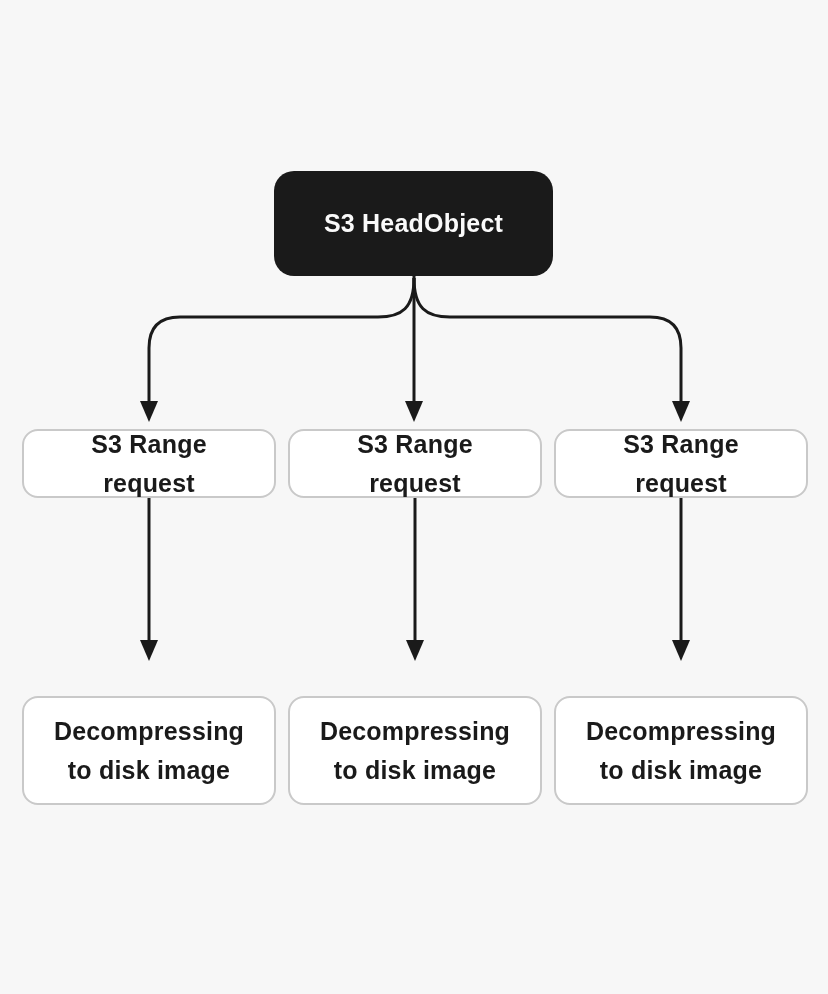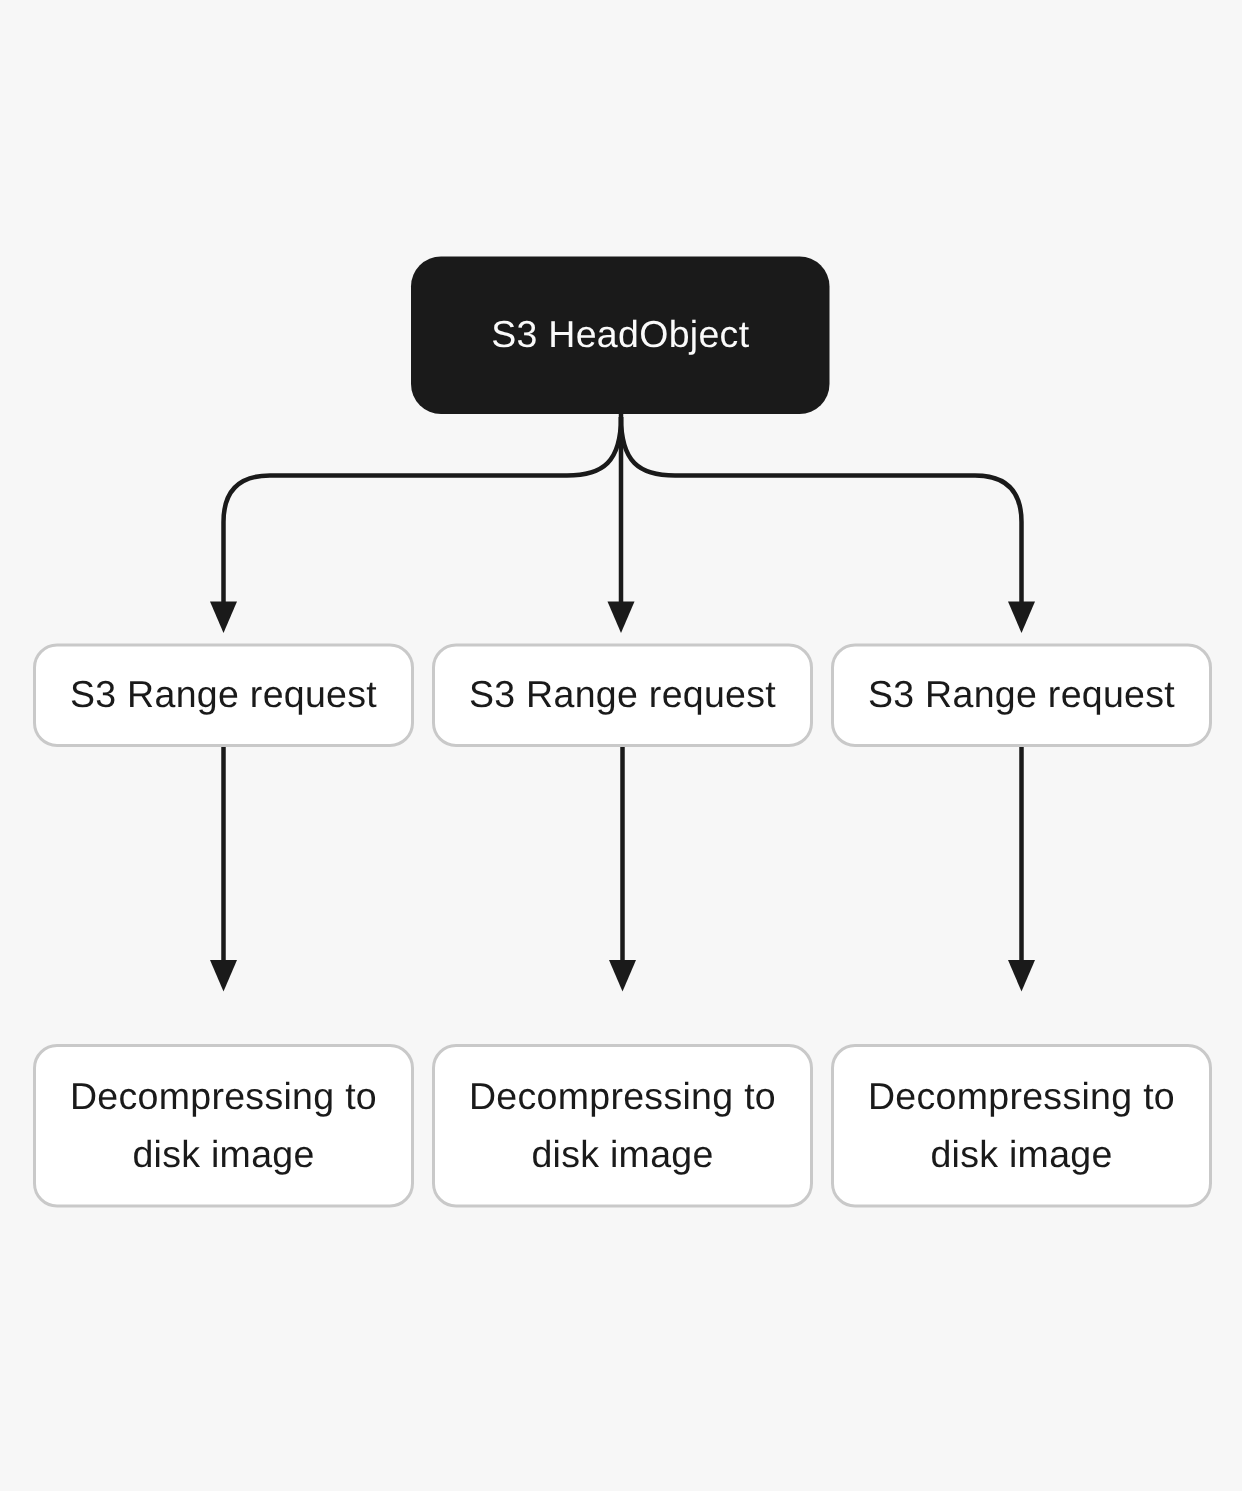--- a/index.html
+++ b/index.html
@@ -17,20 +17,21 @@
     height: 994px;
     background: var(--background);
     font-family: "Liberation Sans", sans-serif;
     overflow: hidden;
   }
   .canvas {
     position: relative;
     width: 712px;
     height: 994px;
     background: var(--background);
+    font-weight: bold;
   }
   svg.connectors {
     position: absolute;
     left: 0; top: 0;
     width: 828px;
     height: 994px;
     pointer-events: none;
   }
   .node {
     position: absolute;

